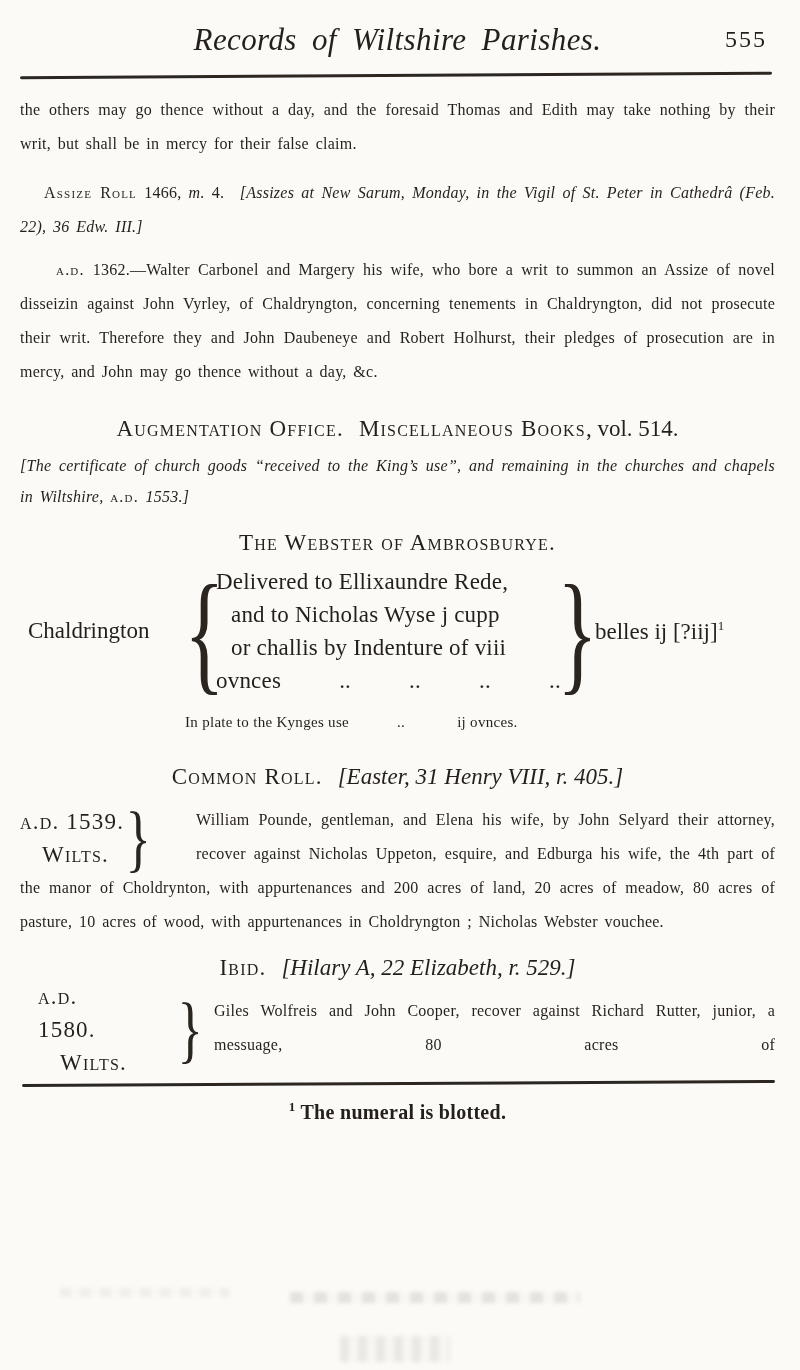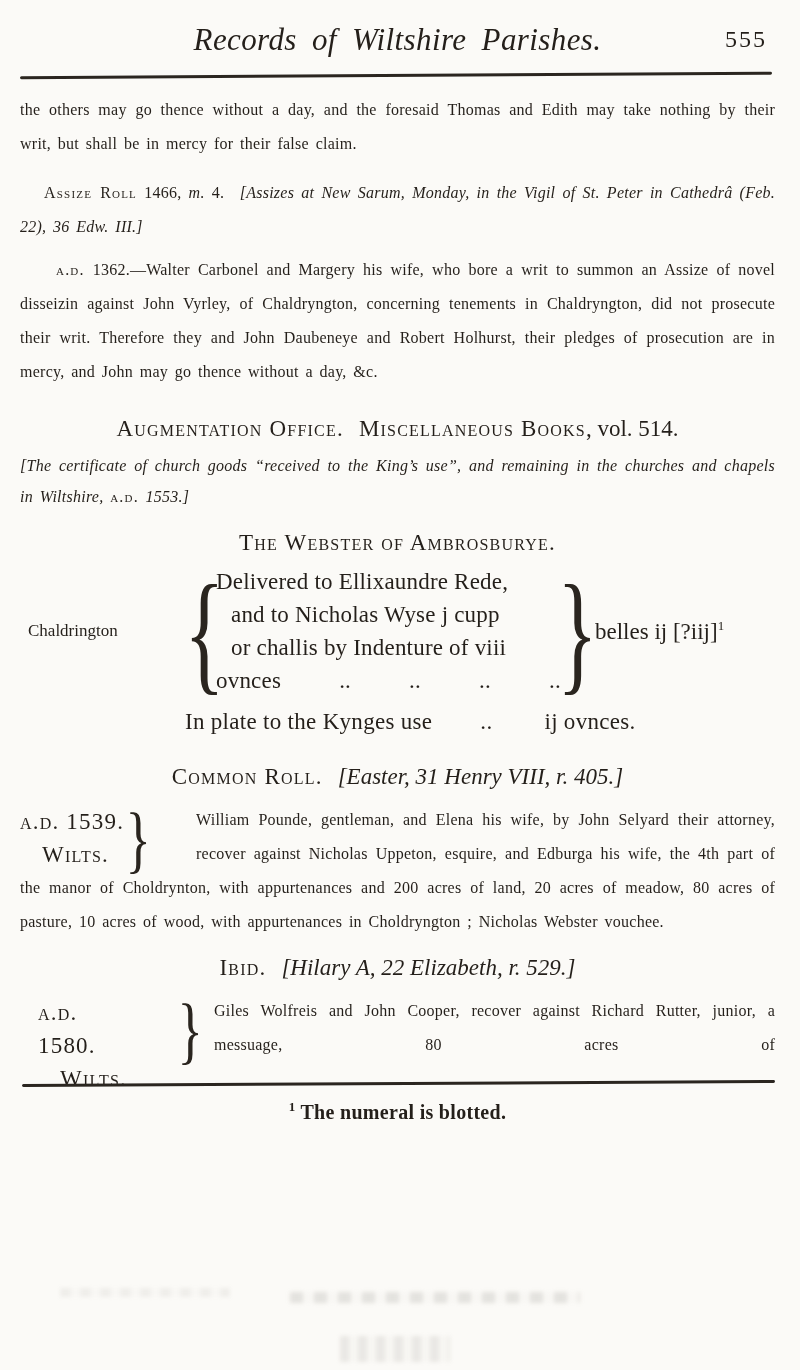--- a/index.html
+++ b/index.html
@@ -47,49 +47,49 @@
   .aug-heading  { margin-top:24px; }
   .gap-after-label { margin-right:15px; }
   .aug-citation { font-style:italic; margin-top:5px; line-height:31px; }
   .aug-citation .sc { font-style:normal; }
   .hundred-heading { margin-top:15px; }
   
   .brace-row {
     display:flex; align-items:center;
     margin-top:4px; height:136px;
   }
-  .place-label { width:172px; font-size:17px; padding-left:8px; box-sizing:border-box; }
+  .place-label { width:172px; font-size:23px; padding-left:8px; box-sizing:border-box; }
   .brace { display:inline-block; line-height:1; font-weight:400; color:#2a251f; }
   .brace-wrap-big {
     width:24px; height:134px; display:flex;
     align-items:center; justify-content:center; overflow:visible;
   }
   .brace-wrap-big .brace { font-size:168px; transform:scale(0.5,0.8); }
   .inv-lines { flex:1; max-width:392px; font-size:23px; line-height:33px; letter-spacing:0.2px; }
   .inv-line-2, .inv-line-3 { padding-left:15px; }
   .inv-dots-line { display:flex; justify-content:space-between; padding-right:4px; }
   .inv-values { width:186px; font-size:23px; line-height:31px; padding-left:6px; box-sizing:border-box; }
   
   .plate-line {
     display:flex; align-items:center;
-    font-size:23px; line-height:32px;
+    font-size:15px; line-height:32px;
     margin:7px 0 0 165px; letter-spacing:0.3px;
   }
   .plate-dots { margin-left:48px; }
   .plate-value { margin-left:52px; }
   
   .roll-heading { margin-top:23px; }
   .ibid-heading { margin-top:13px; }
   
   .entry-with-sidenote { margin-top:10px; overflow:visible; }
   .entry-with-sidenote::after { content:""; display:block; clear:both; }
   .sidenote {
     float:left; width:162px; height:66px;
     margin:2px 14px 0 0;
-    display:flex; align-items:flex-start;
+    display:flex; align-items:center;
   }
   .sidenote-1580 { padding-left:18px; width:180px; box-sizing:border-box;gap:40px; }
   .sidenote-lines { font-size:23px; line-height:33px; }
   .sidenote-county { padding-left:22px; }
   .brace-wrap-2 {
     width:20px; height:68px; display:flex;
     align-items:center; justify-content:center; margin-left:4px;
   }
   .brace-wrap-2 .brace { font-size:88px; transform:scale(0.6,0.85); }
   .justify-last { text-align-last:justify; }

